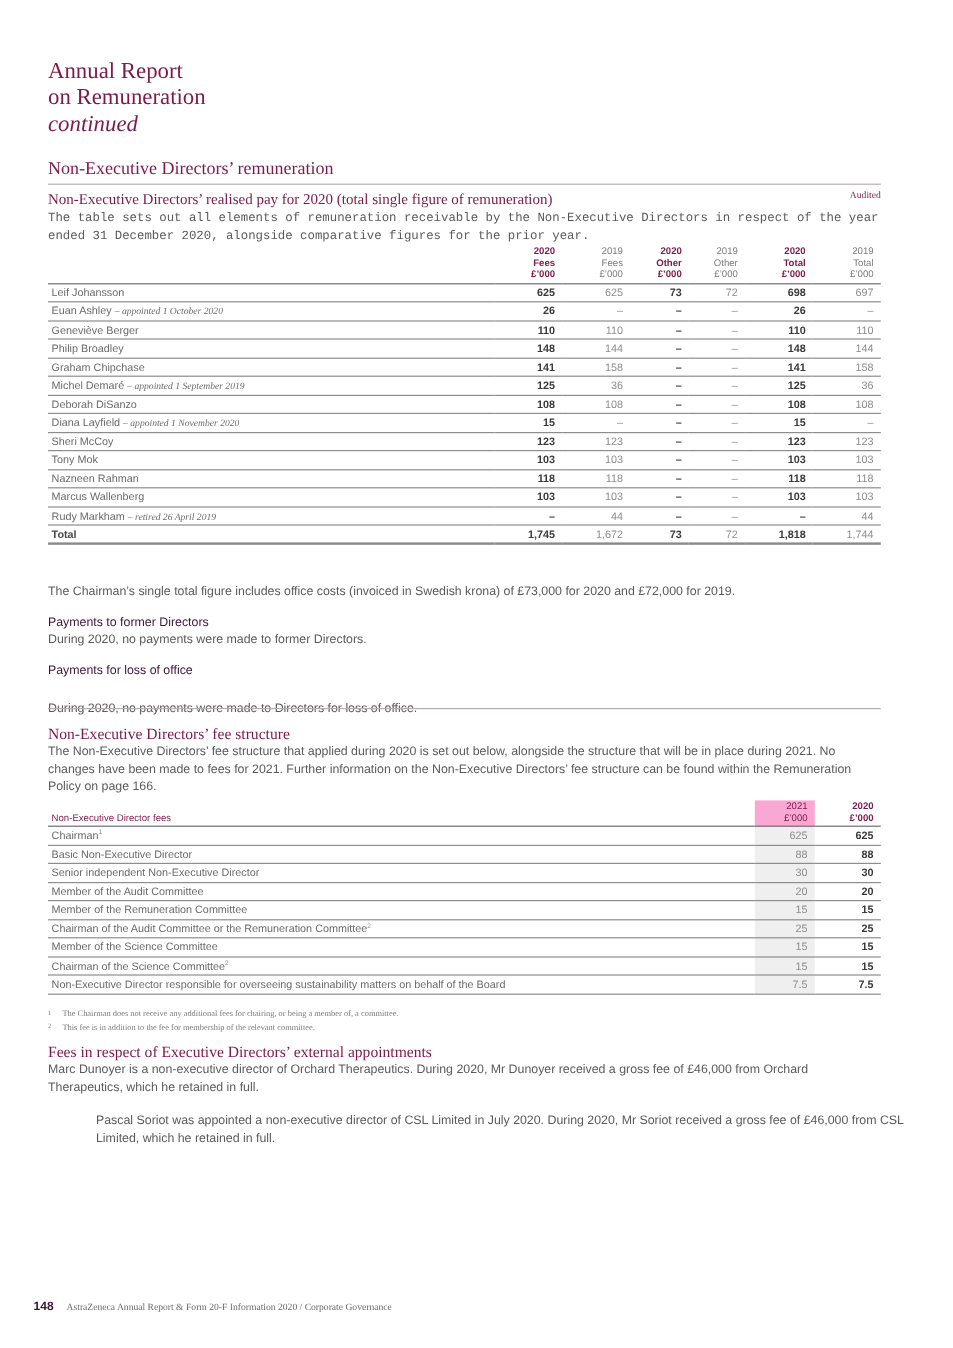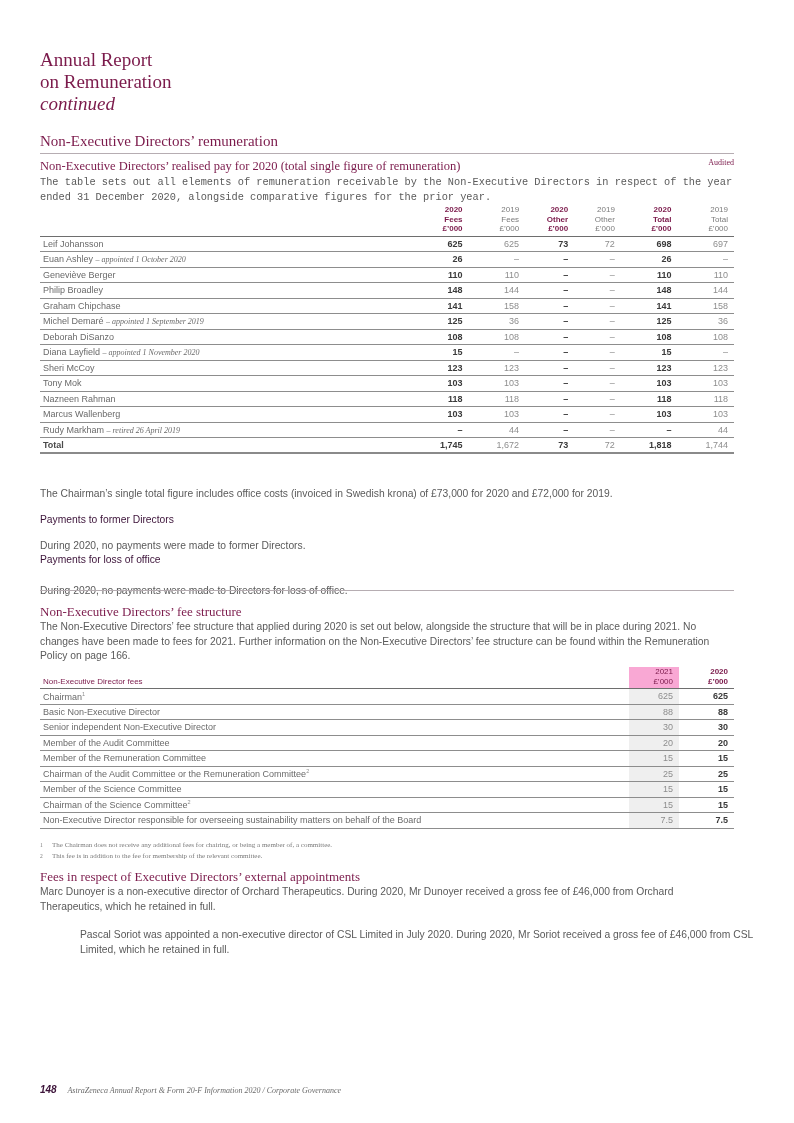--- a/index.html
+++ b/index.html
@@ -40,21 +40,21 @@
   .t2 thead tr { border-bottom: 1.5px solid #6e6e6e; }
   .t2 td { height: 15.5px; padding: 0 6px 0 3px; border-bottom: 1px solid #8d8d8d; color: #6a6a6a; text-align: right; }
   .t2 td.name { text-align: left; }
   .t2 td.c21 { background: #efefef; color: #8d8d8d; width: 50px; }
   .t2 td.c20 { font-weight: bold; color: #3a3a3a; width: 55px; }
   sup { font-size: 5.5px; vertical-align: super; color: #8d8d8d; }
 
   .footnotes { position: absolute; left: 40px; top: 840px; font-family: "Liberation Serif", serif; font-size: 7px; line-height: 11px; color: #7a7a7a; }
   .footnotes .n { display: inline-block; width: 12px; font-size: 5.5px; vertical-align: top; }
 
-  .footer { position: absolute; left: 40px; top: 1084px; font-size: 10px; font-style: italic; }
+  .footer { position: absolute; left: 28px; top: 1084px; font-size: 10px; }
   .footer .pg { font-weight: bold; color: #3c1339; margin-right: 8px; }
   .footer .txt { font-family: "Liberation Serif", serif; font-size: 8px; color: #6a6a6a; }
 </style>
 </head>
 <body>
 
 <div class="title-block">
   <div>Annual Report</div>
   <div>on Remuneration</div>
   <div class="italic">continued</div>
@@ -227,21 +227,21 @@
         <td class="b">73</td>
         <td class="l">72</td>
         <td class="b">1,818</td>
         <td class="l">1,744</td>
       </tr>
     </tbody>
 </table>
 
 <div class="para" style="top:487px;">The Chairman’s single total figure includes office costs (invoiced in Swedish krona) of £73,000 for 2020 and £72,000 for 2019.</div>
 <div class="para-h" style="top:514px;">Payments to former Directors</div>
-<div class="para" style="top:527px;margin-top:12px;">During 2020, no payments were made to former Directors.</div>
+<div class="para" style="top:527px;">During 2020, no payments were made to former Directors.</div>
 <div class="para-h" style="top:554px;">Payments for loss of office</div>
 <div class="para" style="top:584px;">During 2020, no payments were made to Directors for loss of office.</div>
 <div class="rule" style="top:590px;"></div>
 
 <div class="subhead" style="top:604px; font-size:13px;">Non-Executive Directors’ fee structure</div>
 <div class="para" style="top:620px; width:690px;">The Non-Executive Directors’ fee structure that applied during 2020 is set out below, alongside the structure that will be in place during 2021. No changes have been made to fees for 2021. Further information on the Non-Executive Directors’ fee structure can be found within the Remuneration Policy on page 166.</div>
 
 <table class="t2">
   <thead>
     <tr>

